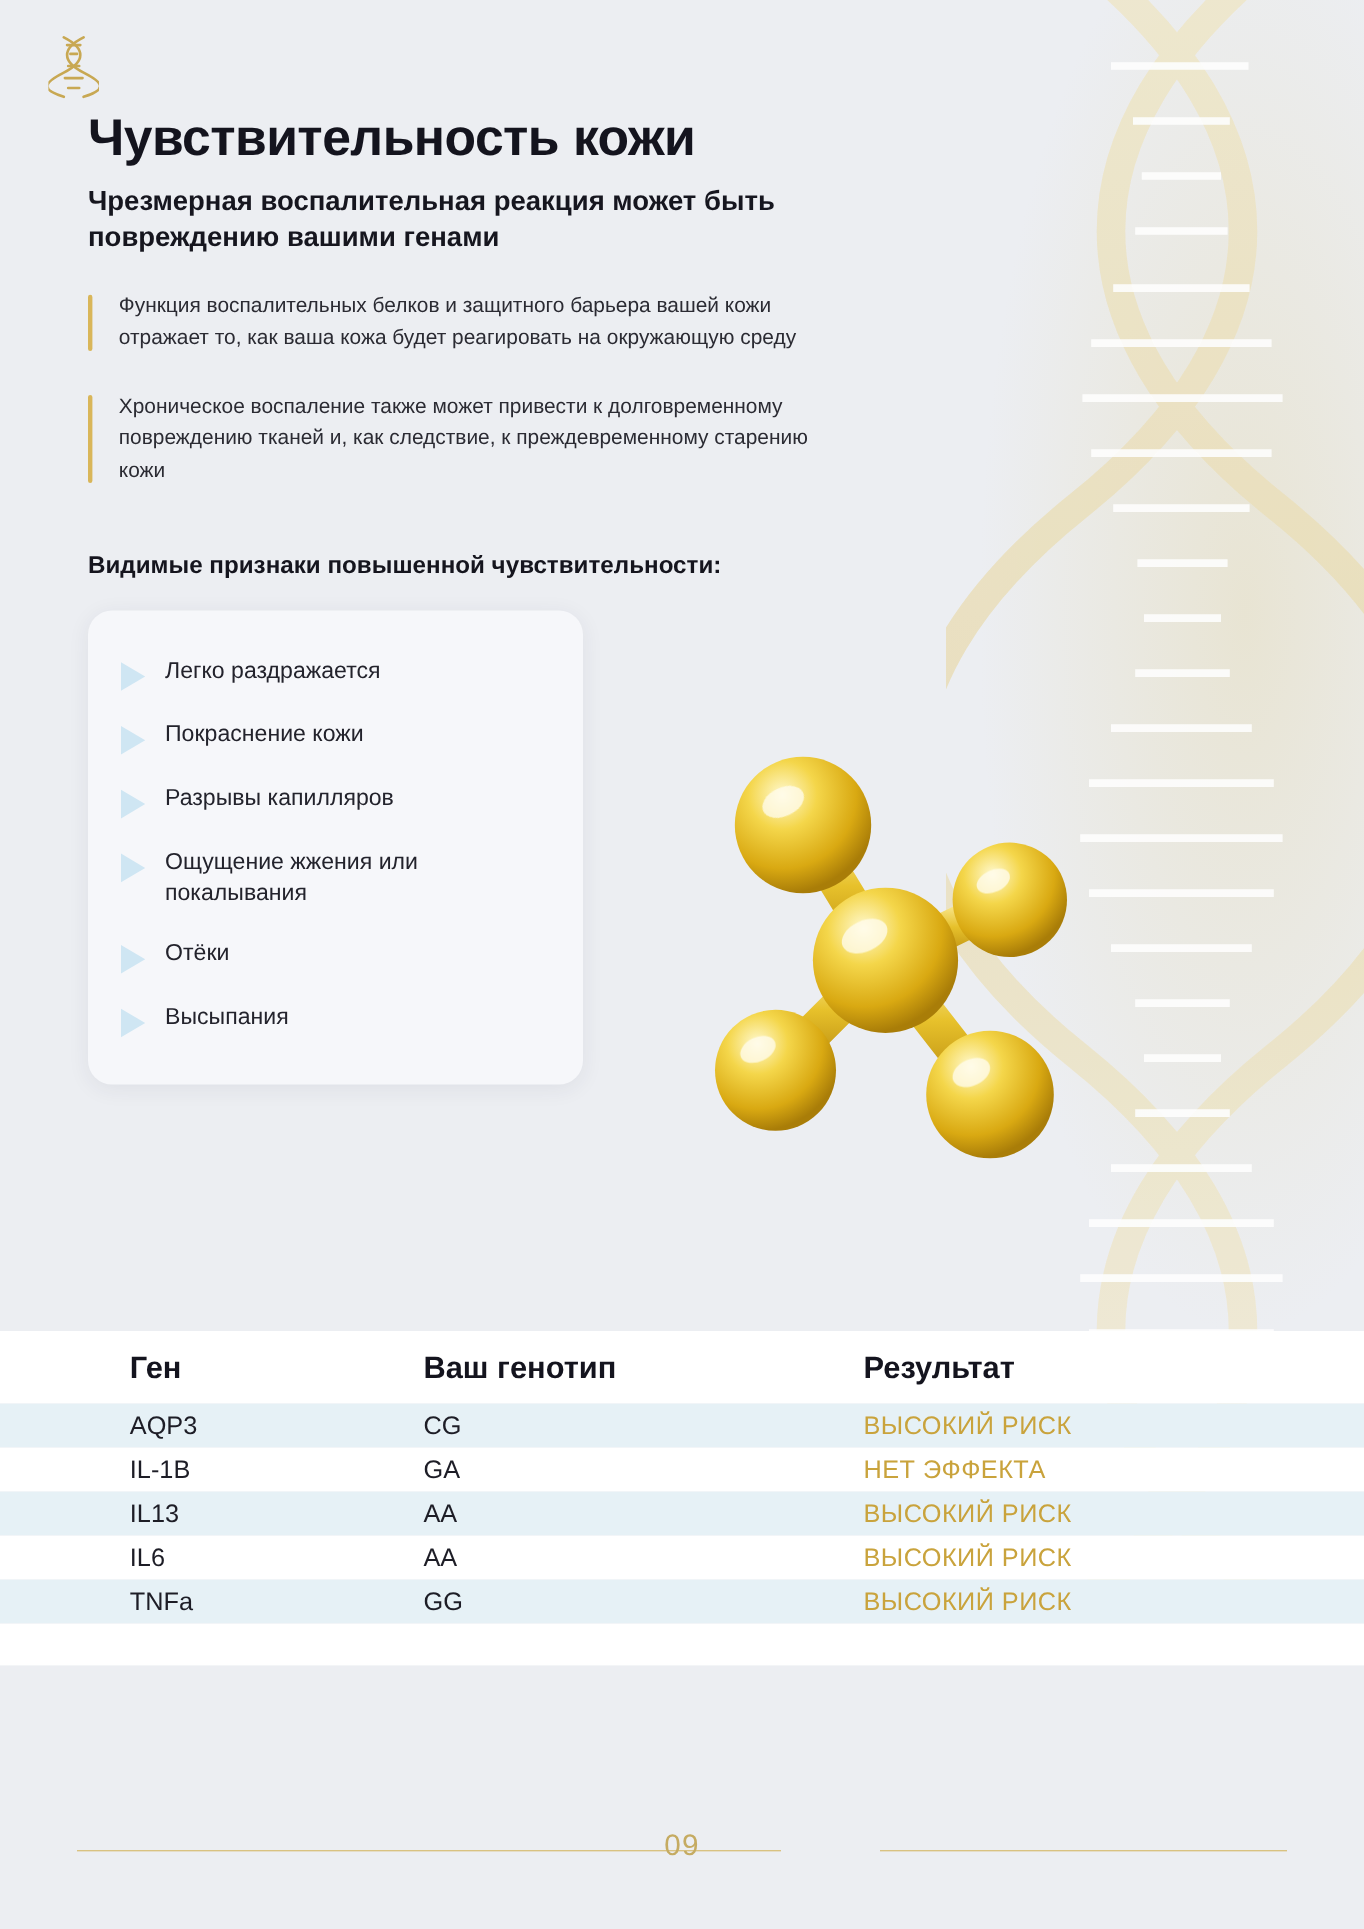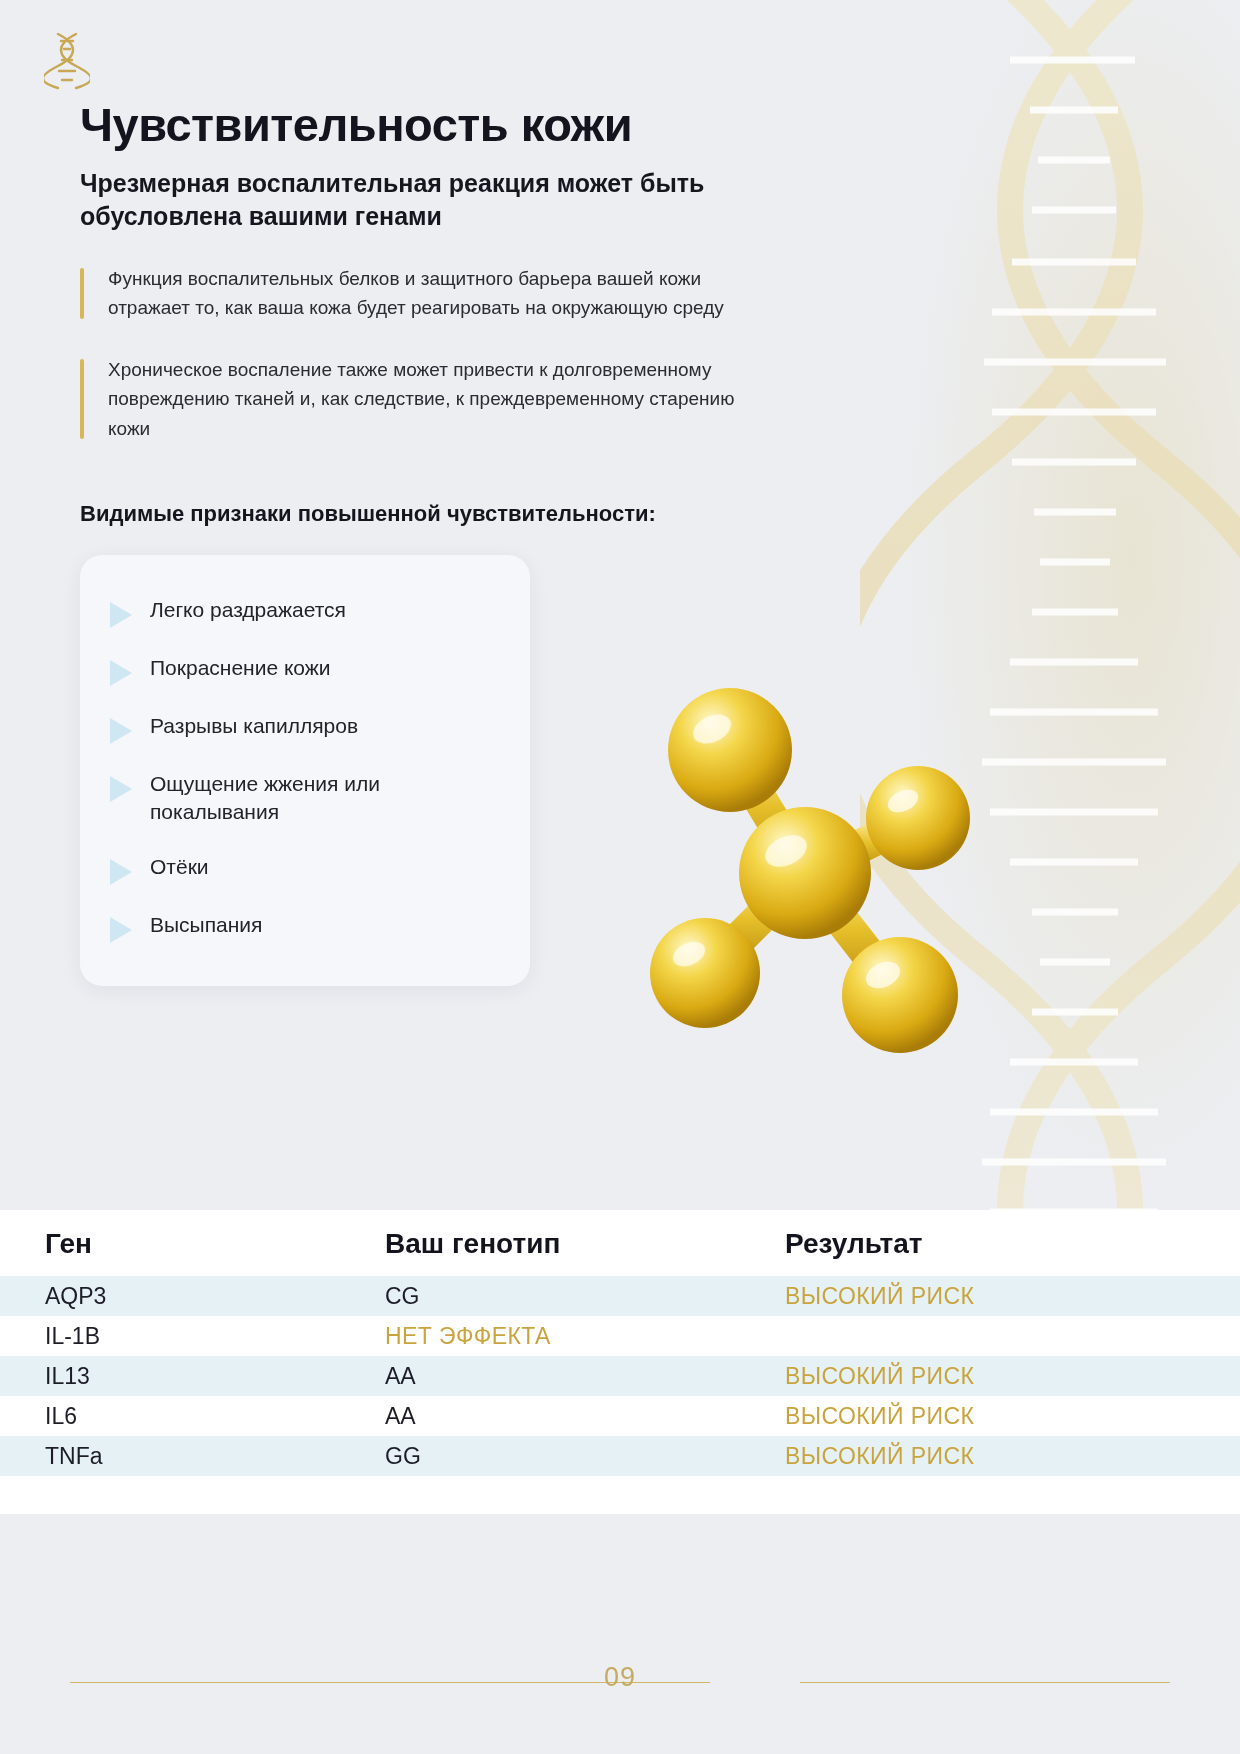--- a/index.html
+++ b/index.html
@@ -160,21 +160,21 @@
     color: #14141e;
   }
   .row {
     display: flex;
     align-items: center;
     height: 40px;
   }
   .row.odd  { background: #e6f1f6; }
   .row.even { background: #ffffff; }
   .cell { box-sizing: border-box; }
-  .c-gene     { width: 340px; padding-left: 45px; }
+  .c-gene     { width: 340px; padding-left: 118px; }
   .c-genotype { width: 400px; padding-left: 45px; }
   .c-result   { width: 460px; padding-left: 45px; }
   .row .cell {
     font-size: 23px;
     color: #1d1d26;
   }
   .row .c-result {
     color: #c9a33c;
     letter-spacing: 0.4px;
   }
@@ -272,21 +272,21 @@
       <line x1="18" y1="30" x2="28" y2="30"></line>
       <line x1="15" y1="41" x2="31" y2="41"></line>
       <line x1="18" y1="50" x2="28" y2="50"></line>
     </g>
   </svg>
 </div>
 
 <div class="content">
 
   <h1 class="title">Чувствительность кожи</h1>
-  <h2 class="subtitle">Чрезмерная воспалительная реакция может быть обусловлена вашими генами</h2>
+  <h2 class="subtitle">Чрезмерная воспалительная реакция может быть повреждению вашими генами</h2>
 
   <div class="quote-block">
     <div class="quote">Функция воспалительных белков и защитного барьера вашей кожи отражает то, как ваша кожа будет реагировать на окружающую среду</div>
     <div class="quote">Хроническое воспаление также может привести к долговременному повреждению тканей и, как следствие, к преждевременному старению кожи</div>
   </div>
 
   <div class="signs-heading">Видимые признаки повышенной чувствительности:</div>
 
   <div class="signs-card">
     <div class="sign-row">
@@ -363,20 +363,21 @@
     <div class="cell c-result">Результат</div>
   </div>
 
   <div class="row odd">
     <div class="cell c-gene">AQP3</div>
     <div class="cell c-genotype">CG</div>
     <div class="cell c-result">ВЫСОКИЙ РИСК</div>
   </div>
   <div class="row even">
     <div class="cell c-gene">IL-1B</div>
+    <div class="cell c-genotype">GA</div>
     <div class="cell c-result">НЕТ ЭФФЕКТА</div>
   </div>
   <div class="row odd">
     <div class="cell c-gene">IL13</div>
     <div class="cell c-genotype">AA</div>
     <div class="cell c-result">ВЫСОКИЙ РИСК</div>
   </div>
   <div class="row even">
     <div class="cell c-gene">IL6</div>
     <div class="cell c-genotype">AA</div>

